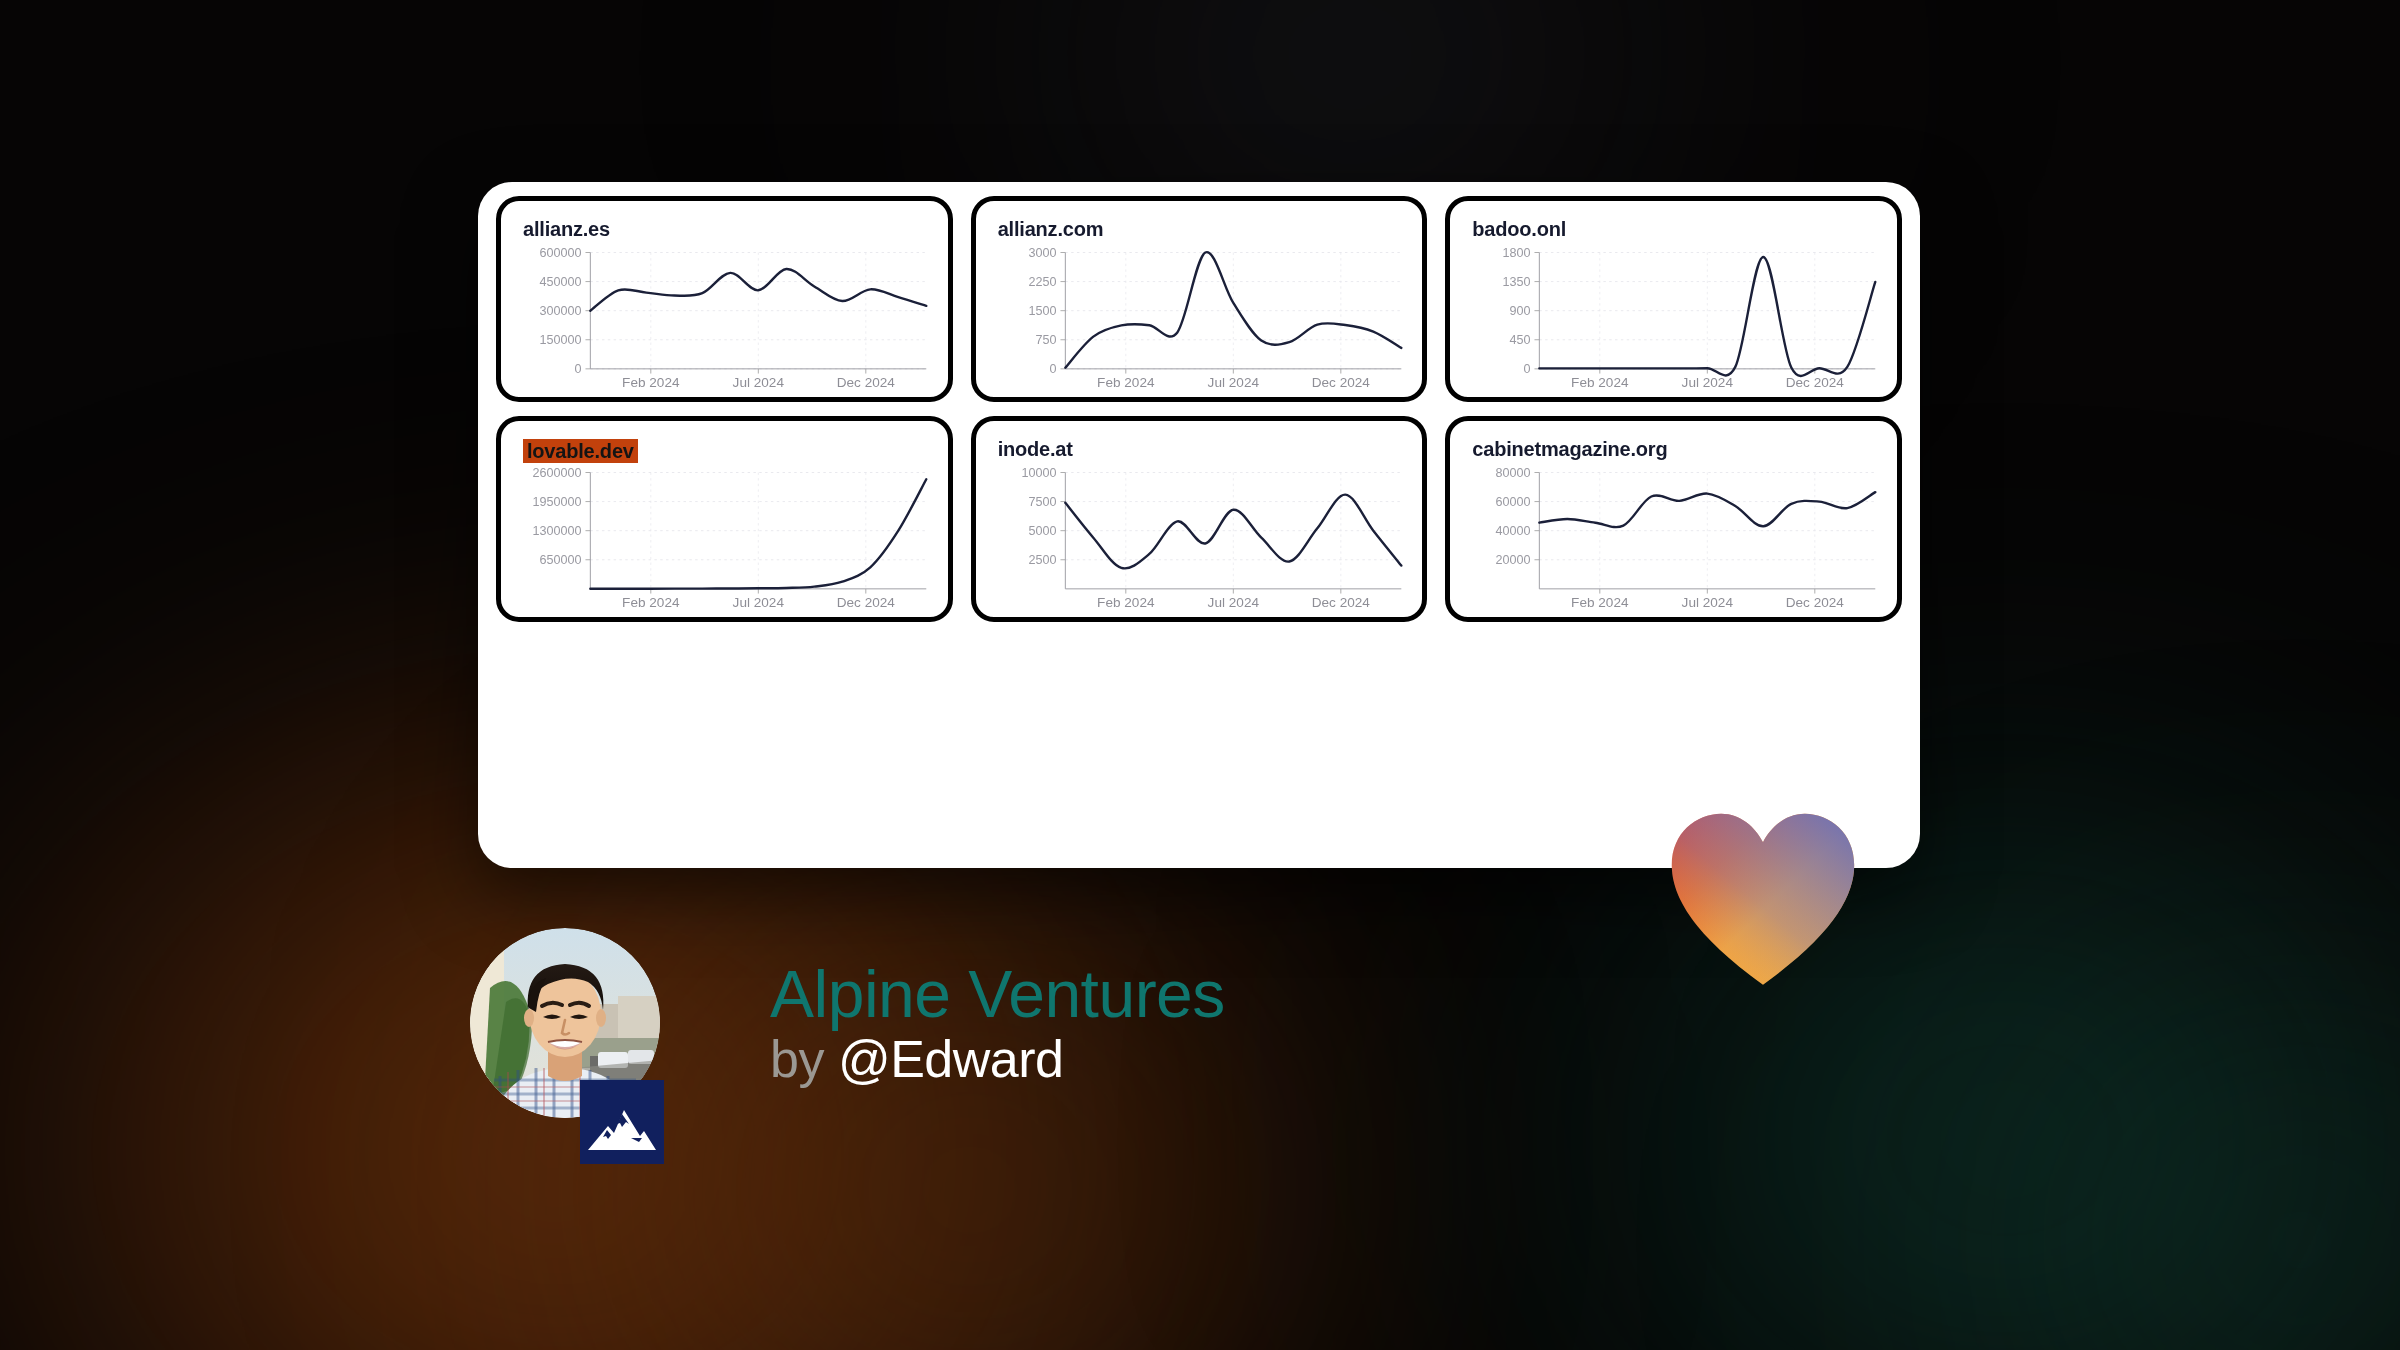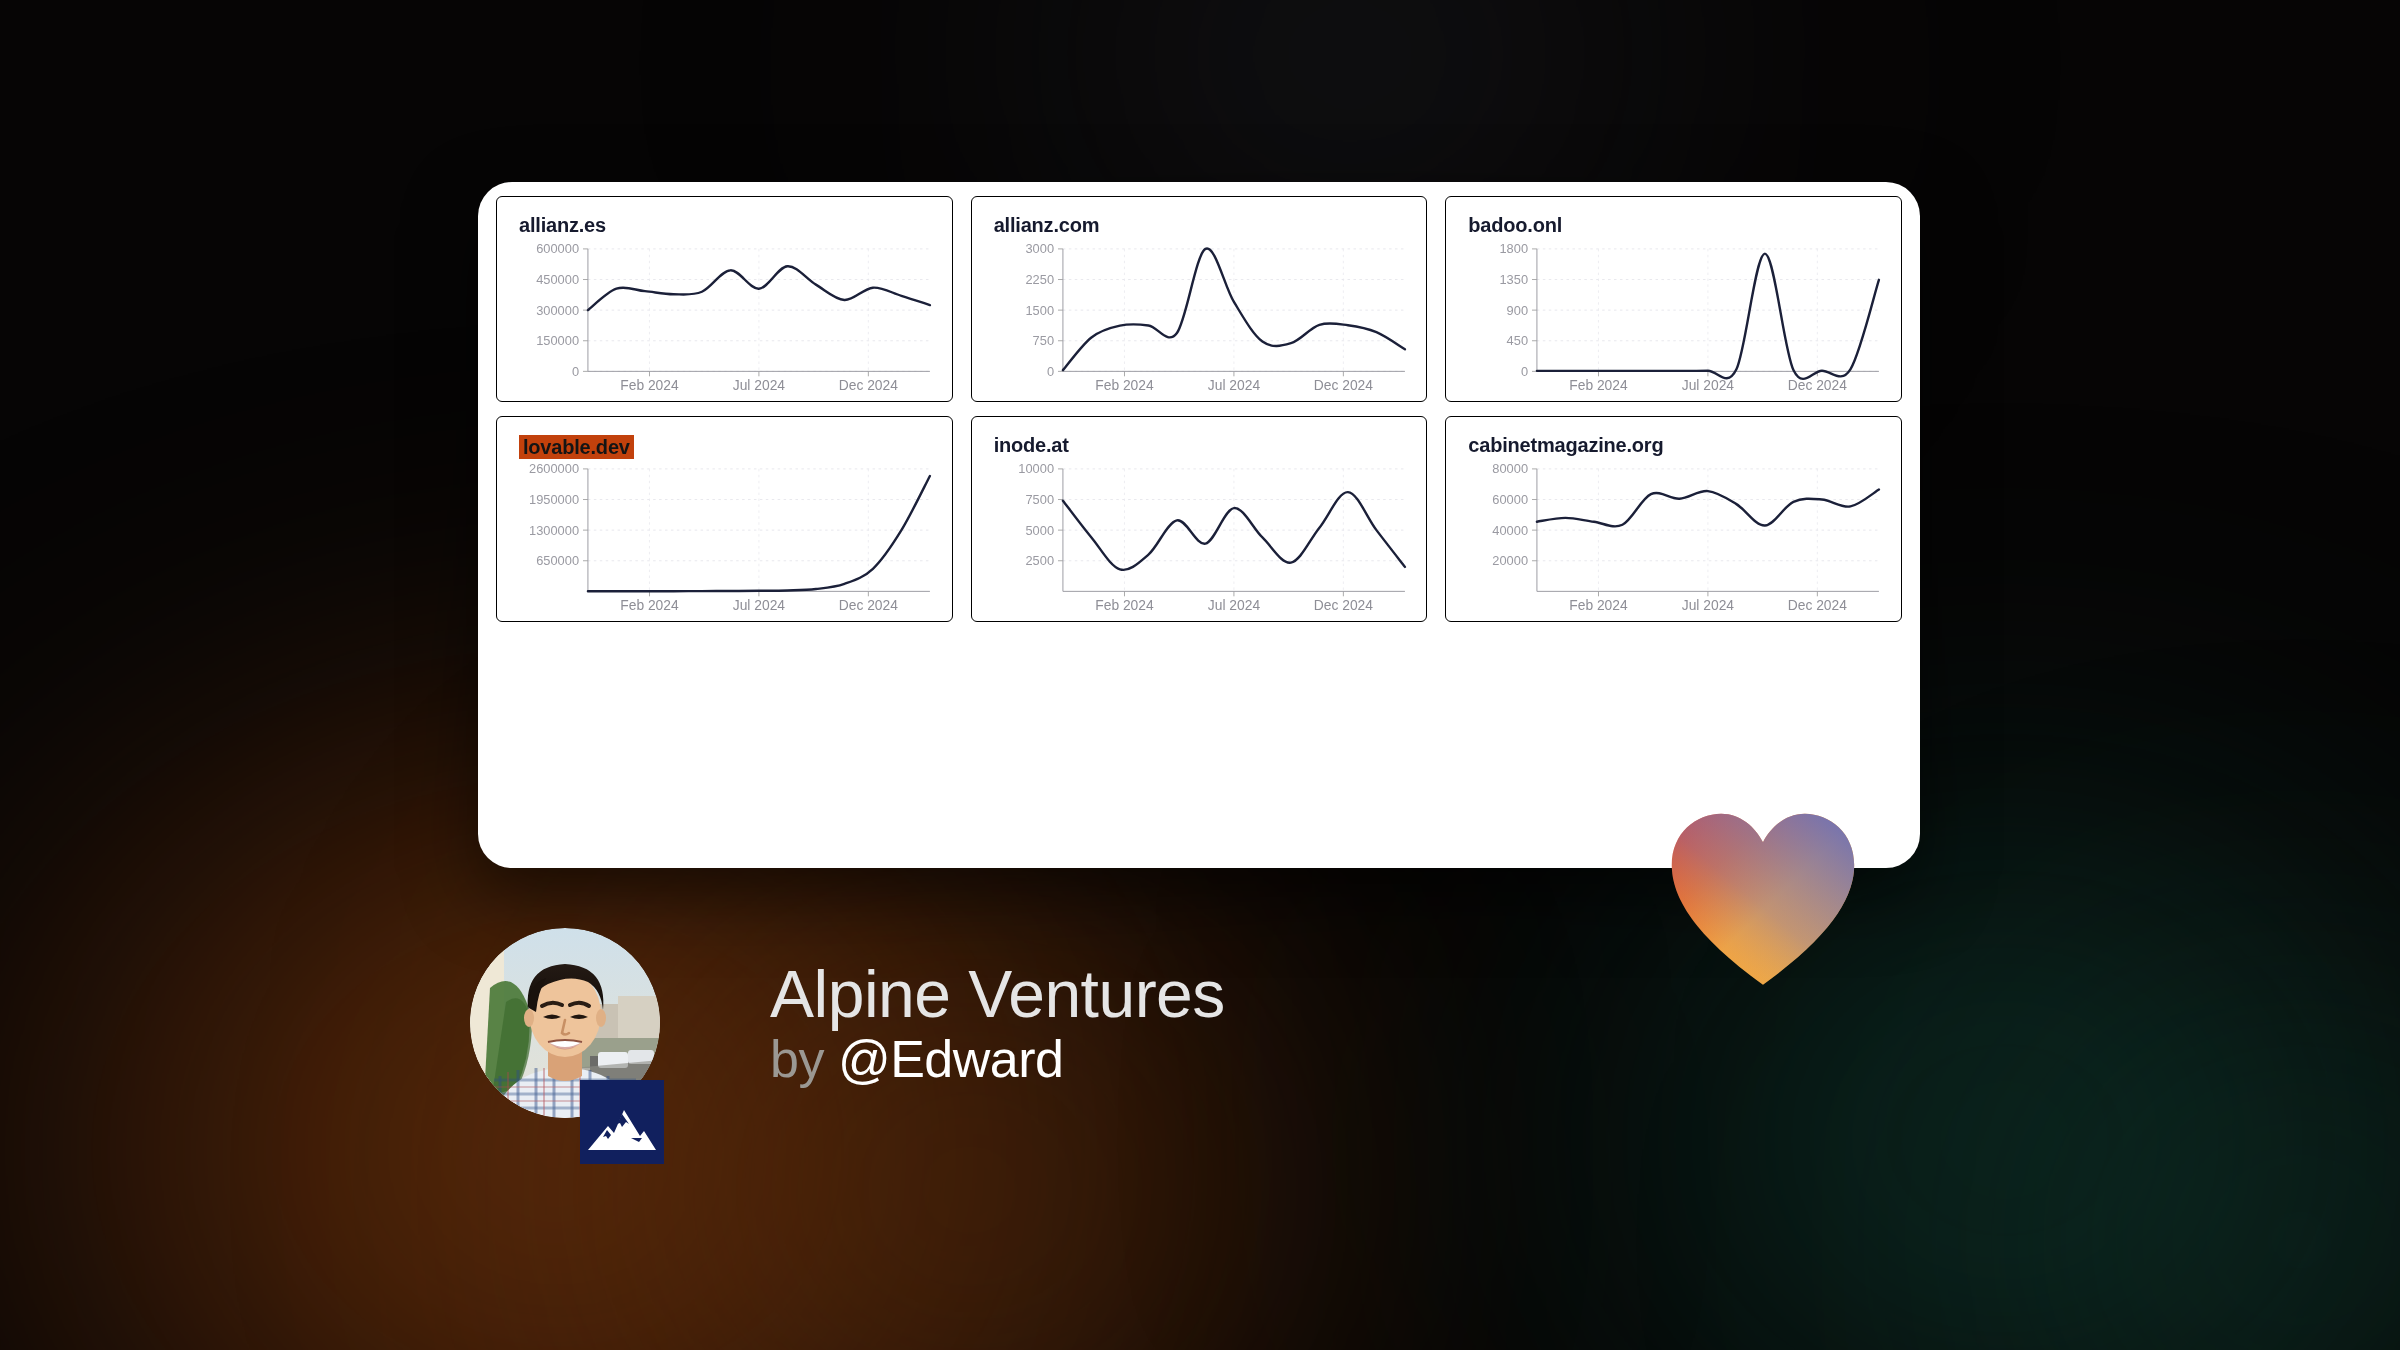--- a/index.html
+++ b/index.html
@@ -28,21 +28,21 @@
     position:absolute; left:478px; top:182px; width:1442px; height:686px;
     background:#ffffff; border-radius:34px; overflow:hidden;
     box-shadow:0 26px 70px rgba(0,0,0,0.55);
   }
   #chart-grid {
     position:absolute; inset:0;
     display:grid; grid-template-columns:repeat(3, 1fr);
     grid-auto-rows:206px; gap:14px 18px; padding:14px 18px 0 18px;
   }
   .chart-card {
-    background:#fff; border:1px solid #000000; border-radius:6px;
+    background:#fff; border:5px solid #000000; border-radius:23px;
     padding:12px 14px 8px 14px; position:relative; overflow:hidden;
   }
   .chart-title {
     font-size:20px; font-weight:bold; color:#161a2e;
     letter-spacing:-0.2px; line-height:1; margin:6px 0 0 8px;
     display:inline-block;
   }
   .chart-title.hl { background:#c2410c; padding:2px 4px; color:#141414; }
   .chart-plot { position:absolute; left:0; right:0; top:44px; bottom:0; }
   .chart-plot svg { display:block; width:100%; height:100%; }
@@ -55,21 +55,21 @@
   #avatar-wrap { position:relative; width:190px; height:190px; flex:0 0 auto; }
   #avatar { width:190px; height:190px; border-radius:50%; overflow:hidden; position:relative; }
   #avatar svg { display:block; width:190px; height:190px; }
   #mountain-badge {
     position:absolute; left:110px; top:152px; width:84px; height:84px;
     background:#11205E; display:flex; align-items:flex-end; justify-content:center;
   }
   #mountain-badge svg { width:72px; height:52px; margin-bottom:10px; }
   #branding-text { margin-left:110px; }
   #brand-title {
-    font-size:66px; color:#e5e5e5; line-height:1.08; letter-spacing:-0.5px; font-weight:400;
+    font-size:66px; color:#0f766e; line-height:1.08; letter-spacing:-0.5px; font-weight:400;
   }
   #brand-sub { font-size:52px; line-height:1.08; letter-spacing:-0.5px; font-weight:400; }
   #brand-by { color:#9b9893; }
   #brand-handle { color:#ffffff; }
 </style>
 </head>
 <body>
 
 <div id="bg-root">
   <div class="glow glow-top"></div>

